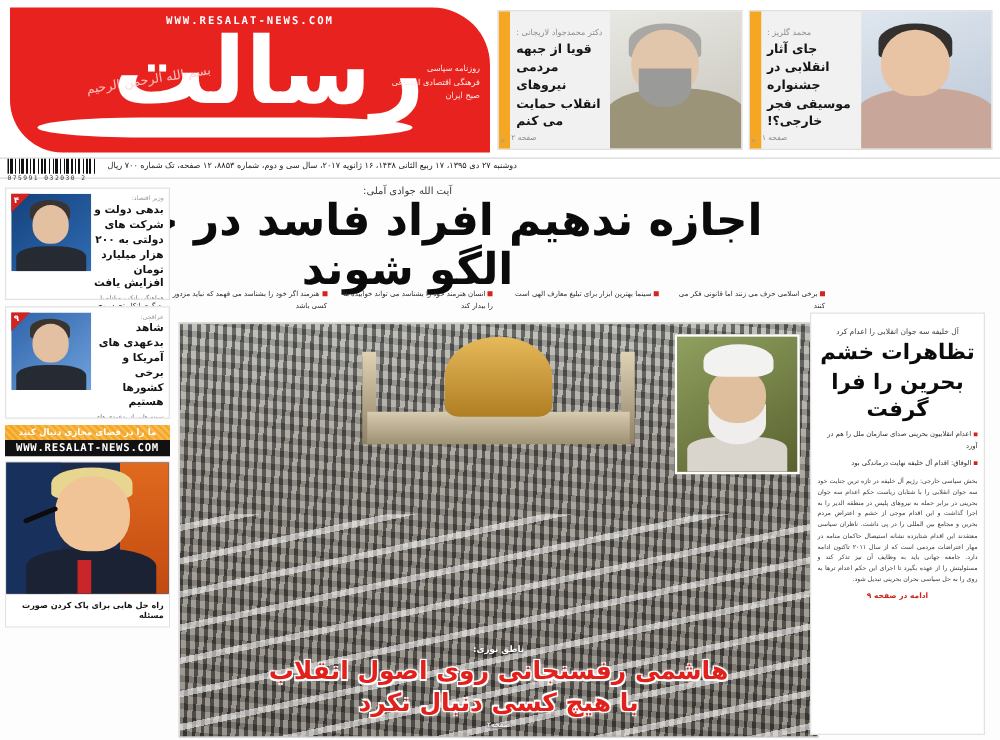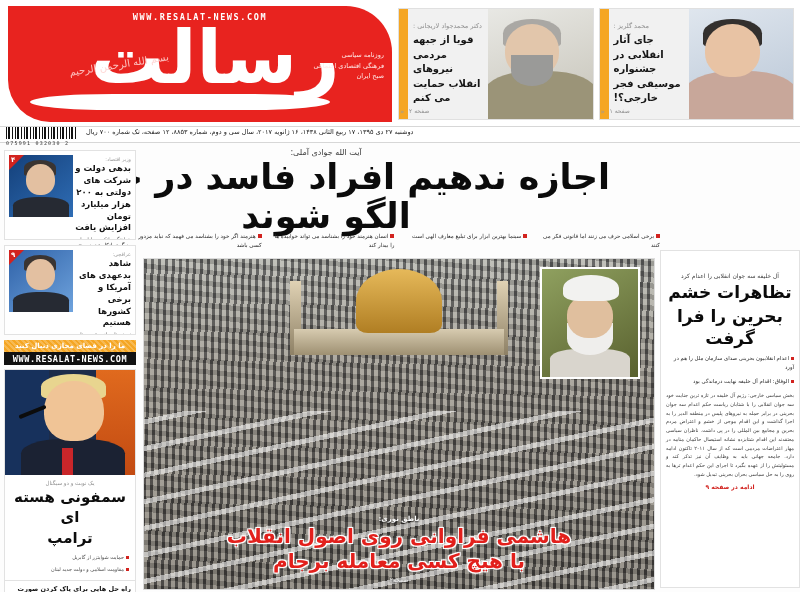--- a/index.html
+++ b/index.html
@@ -148,22 +148,22 @@
   .inset .rb{position:absolute;left:8%;bottom:0;width:84%;height:26%;border-radius:34% 34% 0 0;
              background:#d9d5cd;}
 
   .ovl{position:absolute;left:0;right:0;bottom:6px;text-align:center;}
   .ovl .ok{font-size:7px;color:#fff;font-weight:bold;text-shadow:0 1px 2px rgba(0,0,0,.85);margin-bottom:1px;}
   .ovl .o1,.ovl .o2{font-size:20px;font-weight:bold;color:#e2201c;line-height:1.28;
         text-shadow:0 0 3px #fff,0 0 3px #fff,1px 1px 0 #fff,-1px -1px 0 #fff,1px -1px 0 #fff,-1px 1px 0 #fff;}
   .ovl .opg{font-size:6px;color:#fff;text-shadow:0 1px 2px rgba(0,0,0,.85);margin-top:1px;}
 
   
-  .rcol{position:absolute;right:0;top:250px;width:140px;border:1px solid #e2e2e2;background:#fff;
-        height:338px;padding:21px 5px;box-sizing:border-box;overflow:hidden;}
+  .rcol{position:absolute;right:12px;top:250px;width:140px;border:1px solid #e2e2e2;background:#fff;
+        height:338px;padding:11px 5px;box-sizing:border-box;overflow:hidden;}
   .rcol .rk{font-size:6px;color:#3c3c3c;text-align:center;}
   .rcol h2{margin:2px 0 0;font-size:17px;font-weight:bold;text-align:center;line-height:1.3;color:#0b0b0b;}
   .rcol .rb{font-size:5.4px;color:#2a2a2a;line-height:1.65;margin-top:5px;text-align:right;}
   .rcol .rb .sq{display:inline-block;width:3px;height:3px;background:#d2231f;margin-left:2px;}
   .rcol .body{font-size:5px;color:#3a3a3a;line-height:1.75;margin-top:5px;text-align:justify;}
   .rcol .more{font-size:6px;color:#d2231f;font-weight:bold;text-align:center;margin-top:4px;}
 </style>
 </head>
 <body>
 
@@ -282,27 +282,20 @@
     <div class="trumpcard">
       <div class="trumpic">
         <div class="flagL"></div>
           <div class="flagR"></div>
         <div class="suit"></div>
           <div class="tie"></div>
         <div class="hairT"></div>
           <div class="face"></div>
         <div class="mic"></div>
       </div>
-      <div class="trumptxt">
-        <div class="tk">یک نوبت و دو سیگنال</div>
-        <div class="tt">سمفونی هسته ای</div>
-        <div class="tt">ترامپ</div>
-        <div class="tb"><span class="sq"></span><span>حمایت شوایتزر از گابریل</span></div>
-        <div class="tb"><span class="sq"></span><span>مقاومت اسلامی و دولت جدید لبنان</span></div>
-      </div>
       <div class="lrow">راه حل هایی برای پاک کردن صورت مسئله</div>
 
     </div>
   </div>
 
   <div class="photo">
     <div class="crowd"></div>
     <div class="shrine">
       <div class="min1"></div>
         <div class="min2"></div>
@@ -314,22 +307,22 @@
     <div class="inset">
       <div class="bgi"></div>
         <div class="rb"></div>
         <div class="brd"></div>
         <div class="fc"></div>
         <div class="turb"></div>
     </div>
 
     <div class="ovl">
       <div class="ok">ناطق نوری:</div>
-      <div class="o1">هاشمی فراوانی روی اصول انقلاب</div>
-      <div class="o2">با هیچ کسی معامله برجام</div>
+      <div class="o1">هاشمی رفسنجانی روی اصول انقلاب</div>
+      <div class="o2">با هیچ کسی دنبال نکرد</div>
       <div class="opg">صفحه۲</div>
     </div>
   </div>
 
   <div class="rcol">
     <div class="rk">آل خلیفه سه جوان انقلابی را اعدام کرد</div>
     <h2>تظاهرات خشم</h2>
     <h2>بحرین را فرا گرفت</h2>
     <div class="rb"><span class="sq"></span><span>اعدام انقلابیون بحرینی صدای سازمان ملل را هم در آورد</span></div>
     <div class="rb"><span class="sq"></span><span>الوفاق: اقدام آل خلیفه نهایت درماندگی بود</span></div>

